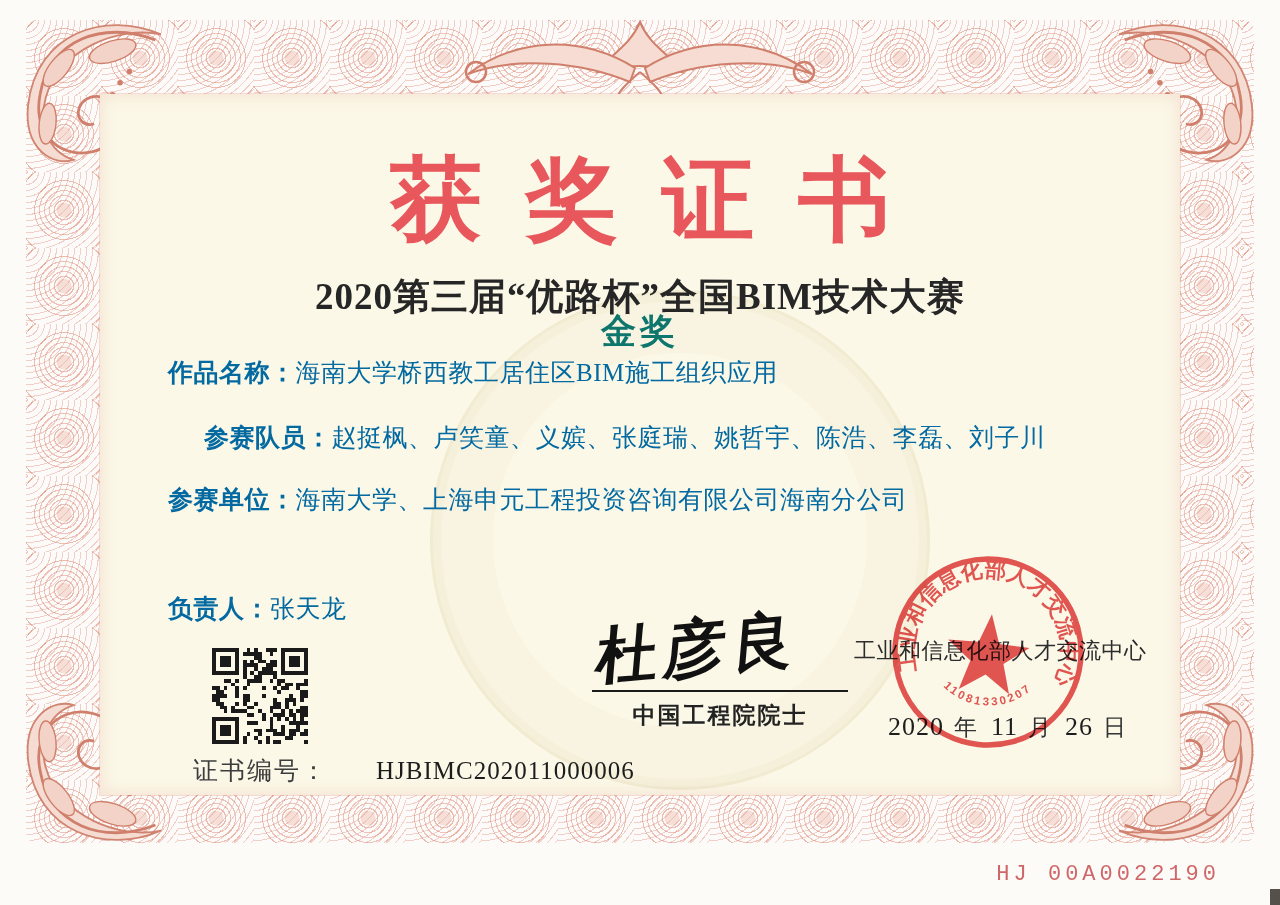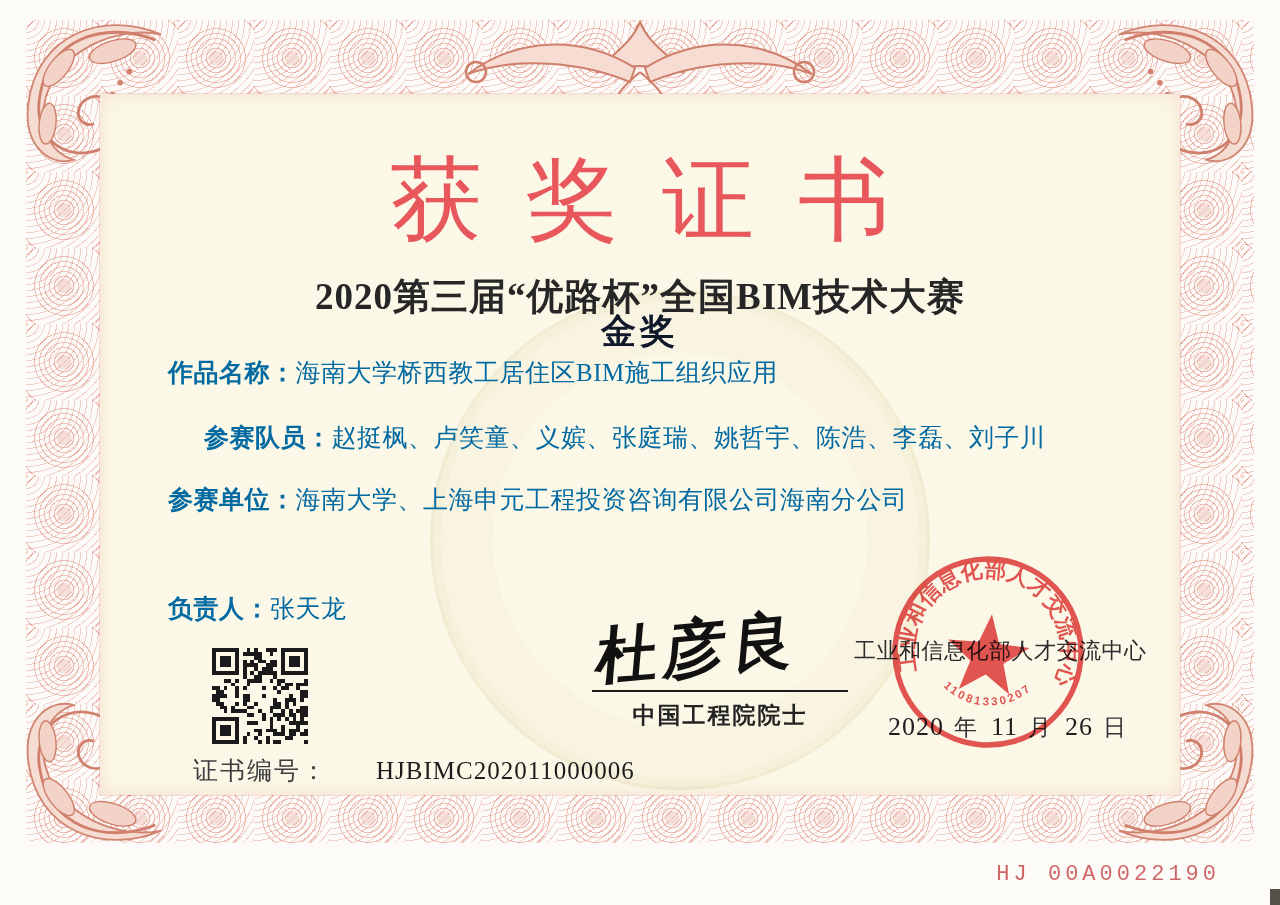--- a/index.html
+++ b/index.html
@@ -46,30 +46,30 @@
   .corner{ width:158px; height:158px; }
   .corner.tl{ left:16px; top:14px; }
   .corner.tr{ right:16px; top:14px; transform:scaleX(-1); }
   .corner.bl{ left:16px; bottom:54px; transform:scaleY(-1); }
   .corner.br{ right:16px; bottom:54px; transform:scale(-1,-1); }
   .top-crest{ left:50%; top:16px; transform:translateX(-50%); width:380px; height:88px; }
 
   
   .cert-title{
     position:absolute; left:100px; right:100px; top:150px;
-    text-align:center; font-size:92px; font-weight:400;
+    text-align:center; font-size:92px; font-weight:700;
     color:#e8575b; letter-spacing:44px; text-indent:44px; line-height:1.1;
   }
   .cert-subtitle{
     position:absolute; left:100px; right:100px; top:272px;
     text-align:center; font-size:37px; font-weight:700; color:#262626; letter-spacing:1px;
   }
   .cert-award{
     position:absolute; left:100px; right:100px; top:308px;
-    text-align:center; font-size:35px; font-weight:700; color:#0f172a; letter-spacing:4px;
+    text-align:center; font-size:35px; font-weight:700; color:#0f766e; letter-spacing:4px;
   }
   .field{ position:absolute; left:168px; right:120px; font-size:25px; color:#0369a1; letter-spacing:.5px; }
   .field .lbl{ font-weight:700; }
   .field-0{ top:356px; } .field-1{ top:421px;margin-left:36px; } .field-2{ top:483px; } .field-3{ top:544px;margin-top:48px; }
 
   
   .signature-text{
     position:absolute; left:596px; top:604px; width:250px;
     font-size:62px; font-weight:700; color:#111;
     transform:rotate(-5deg) skewX(-10deg);

